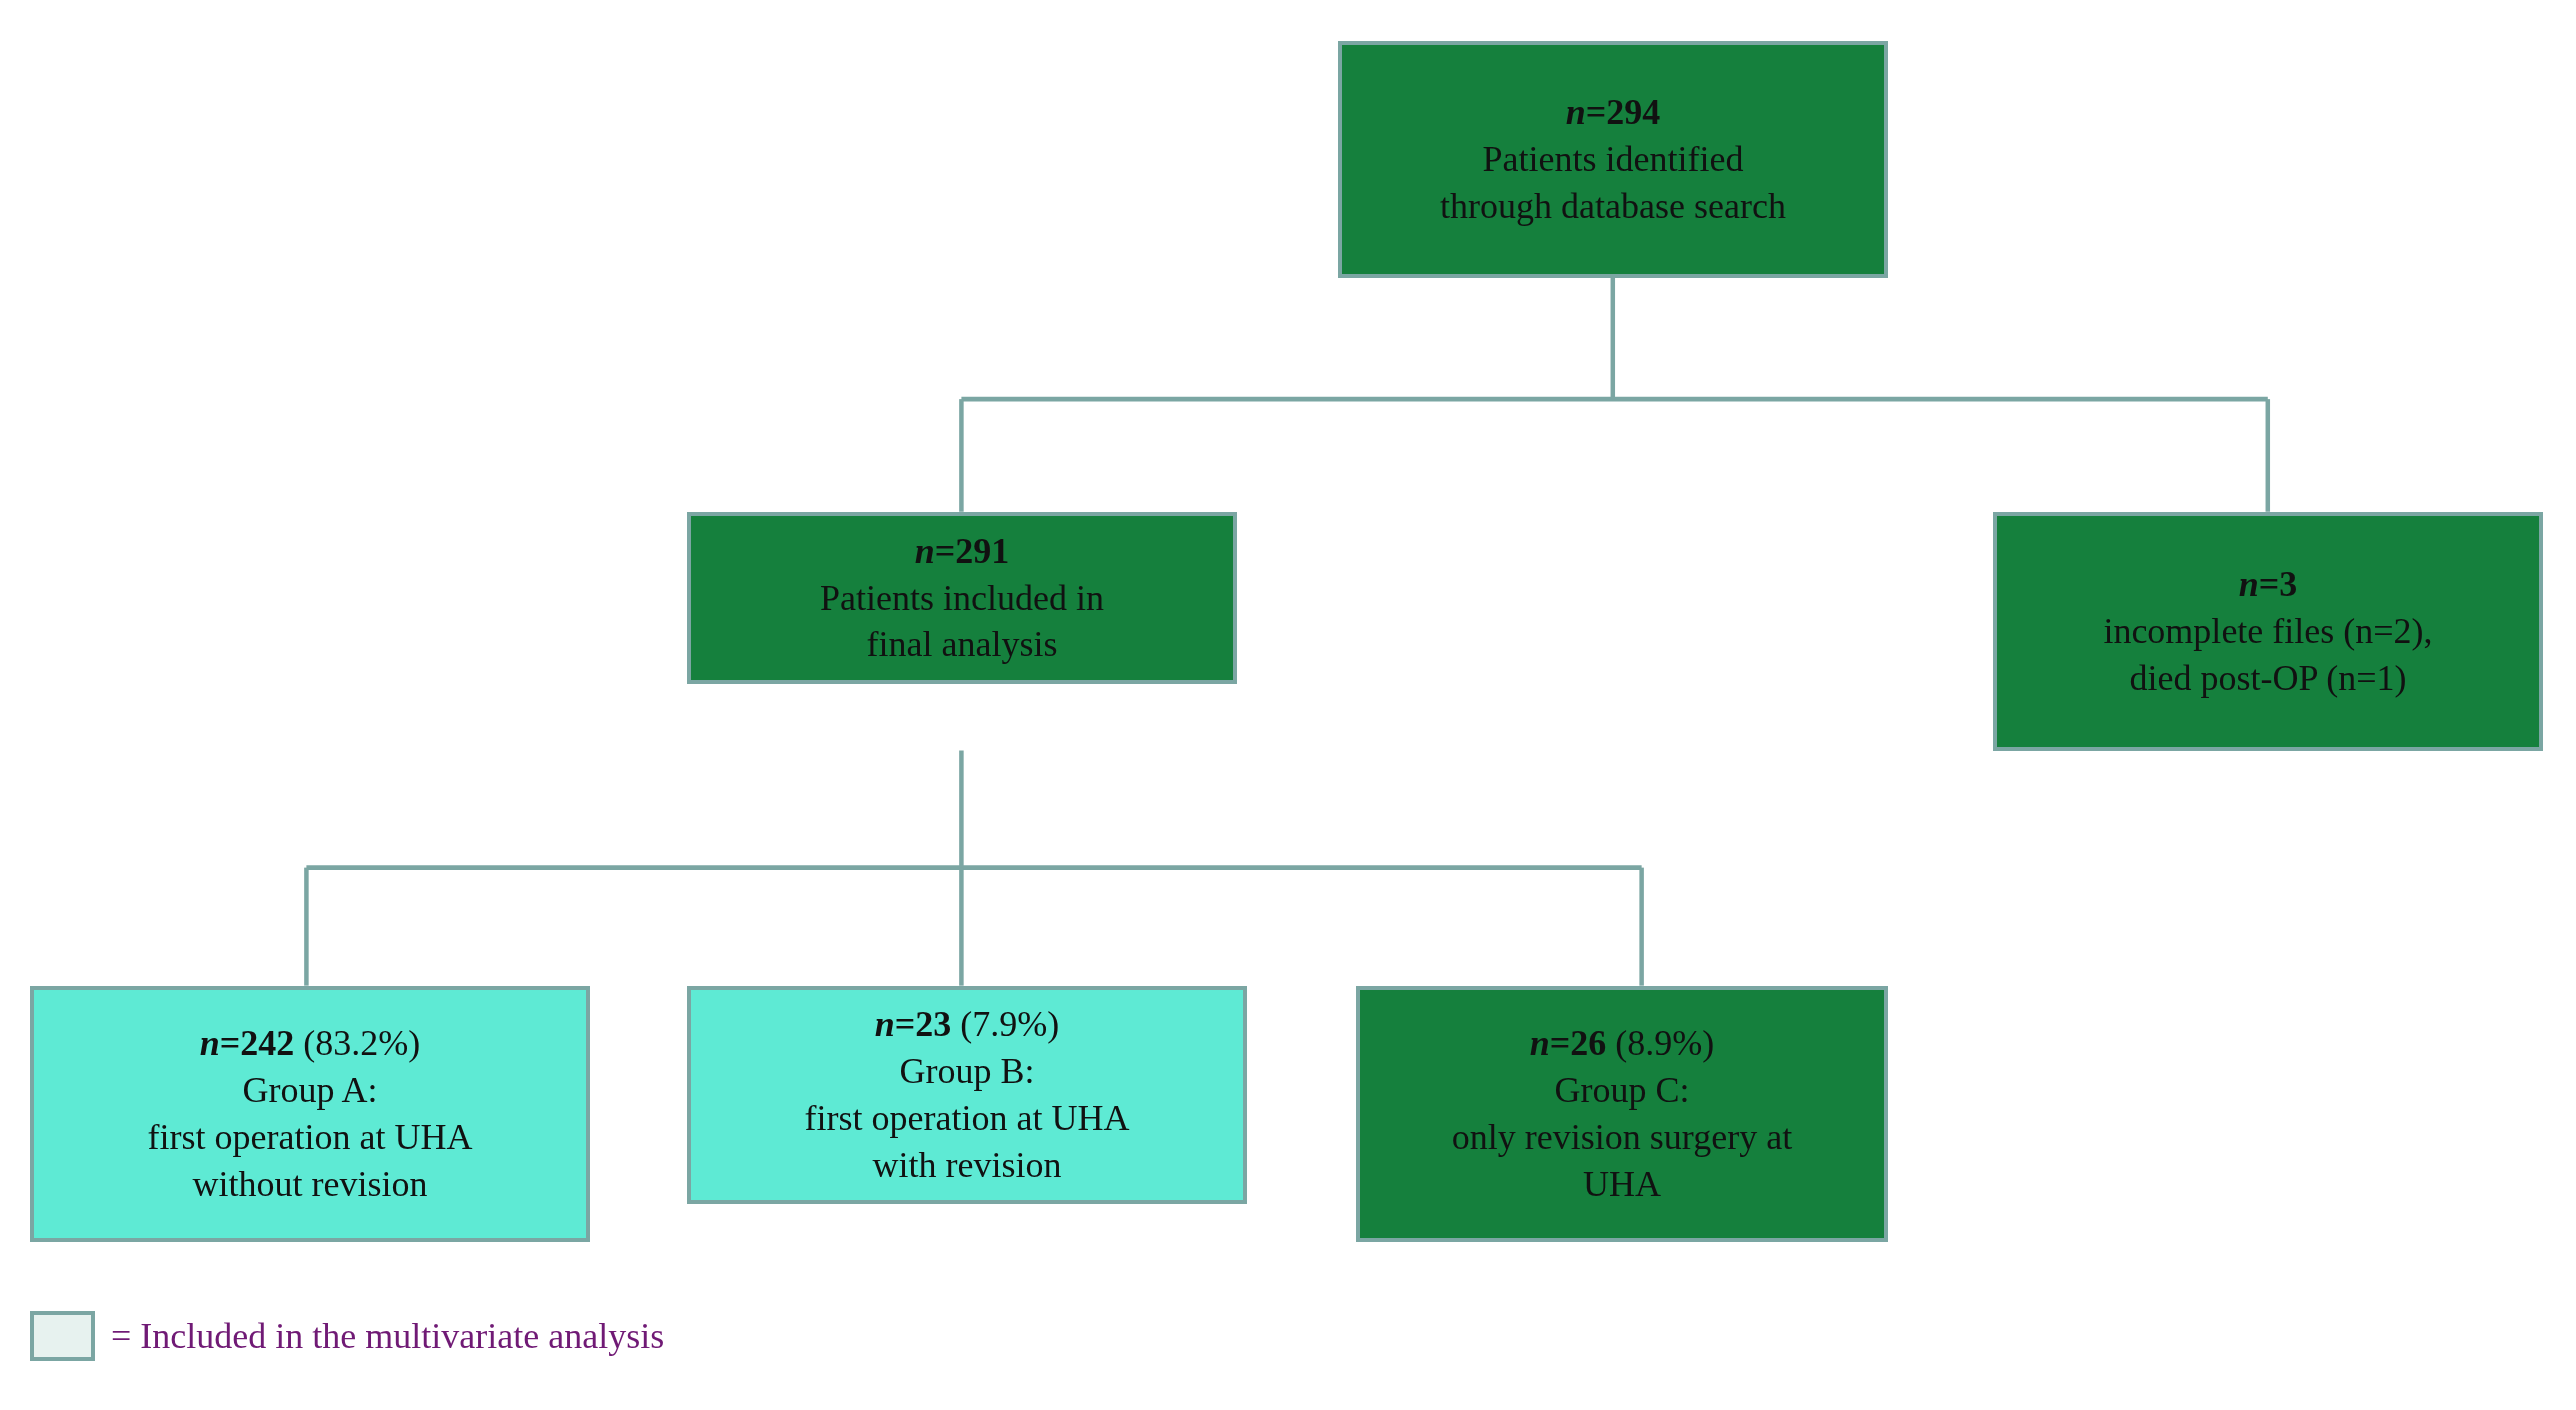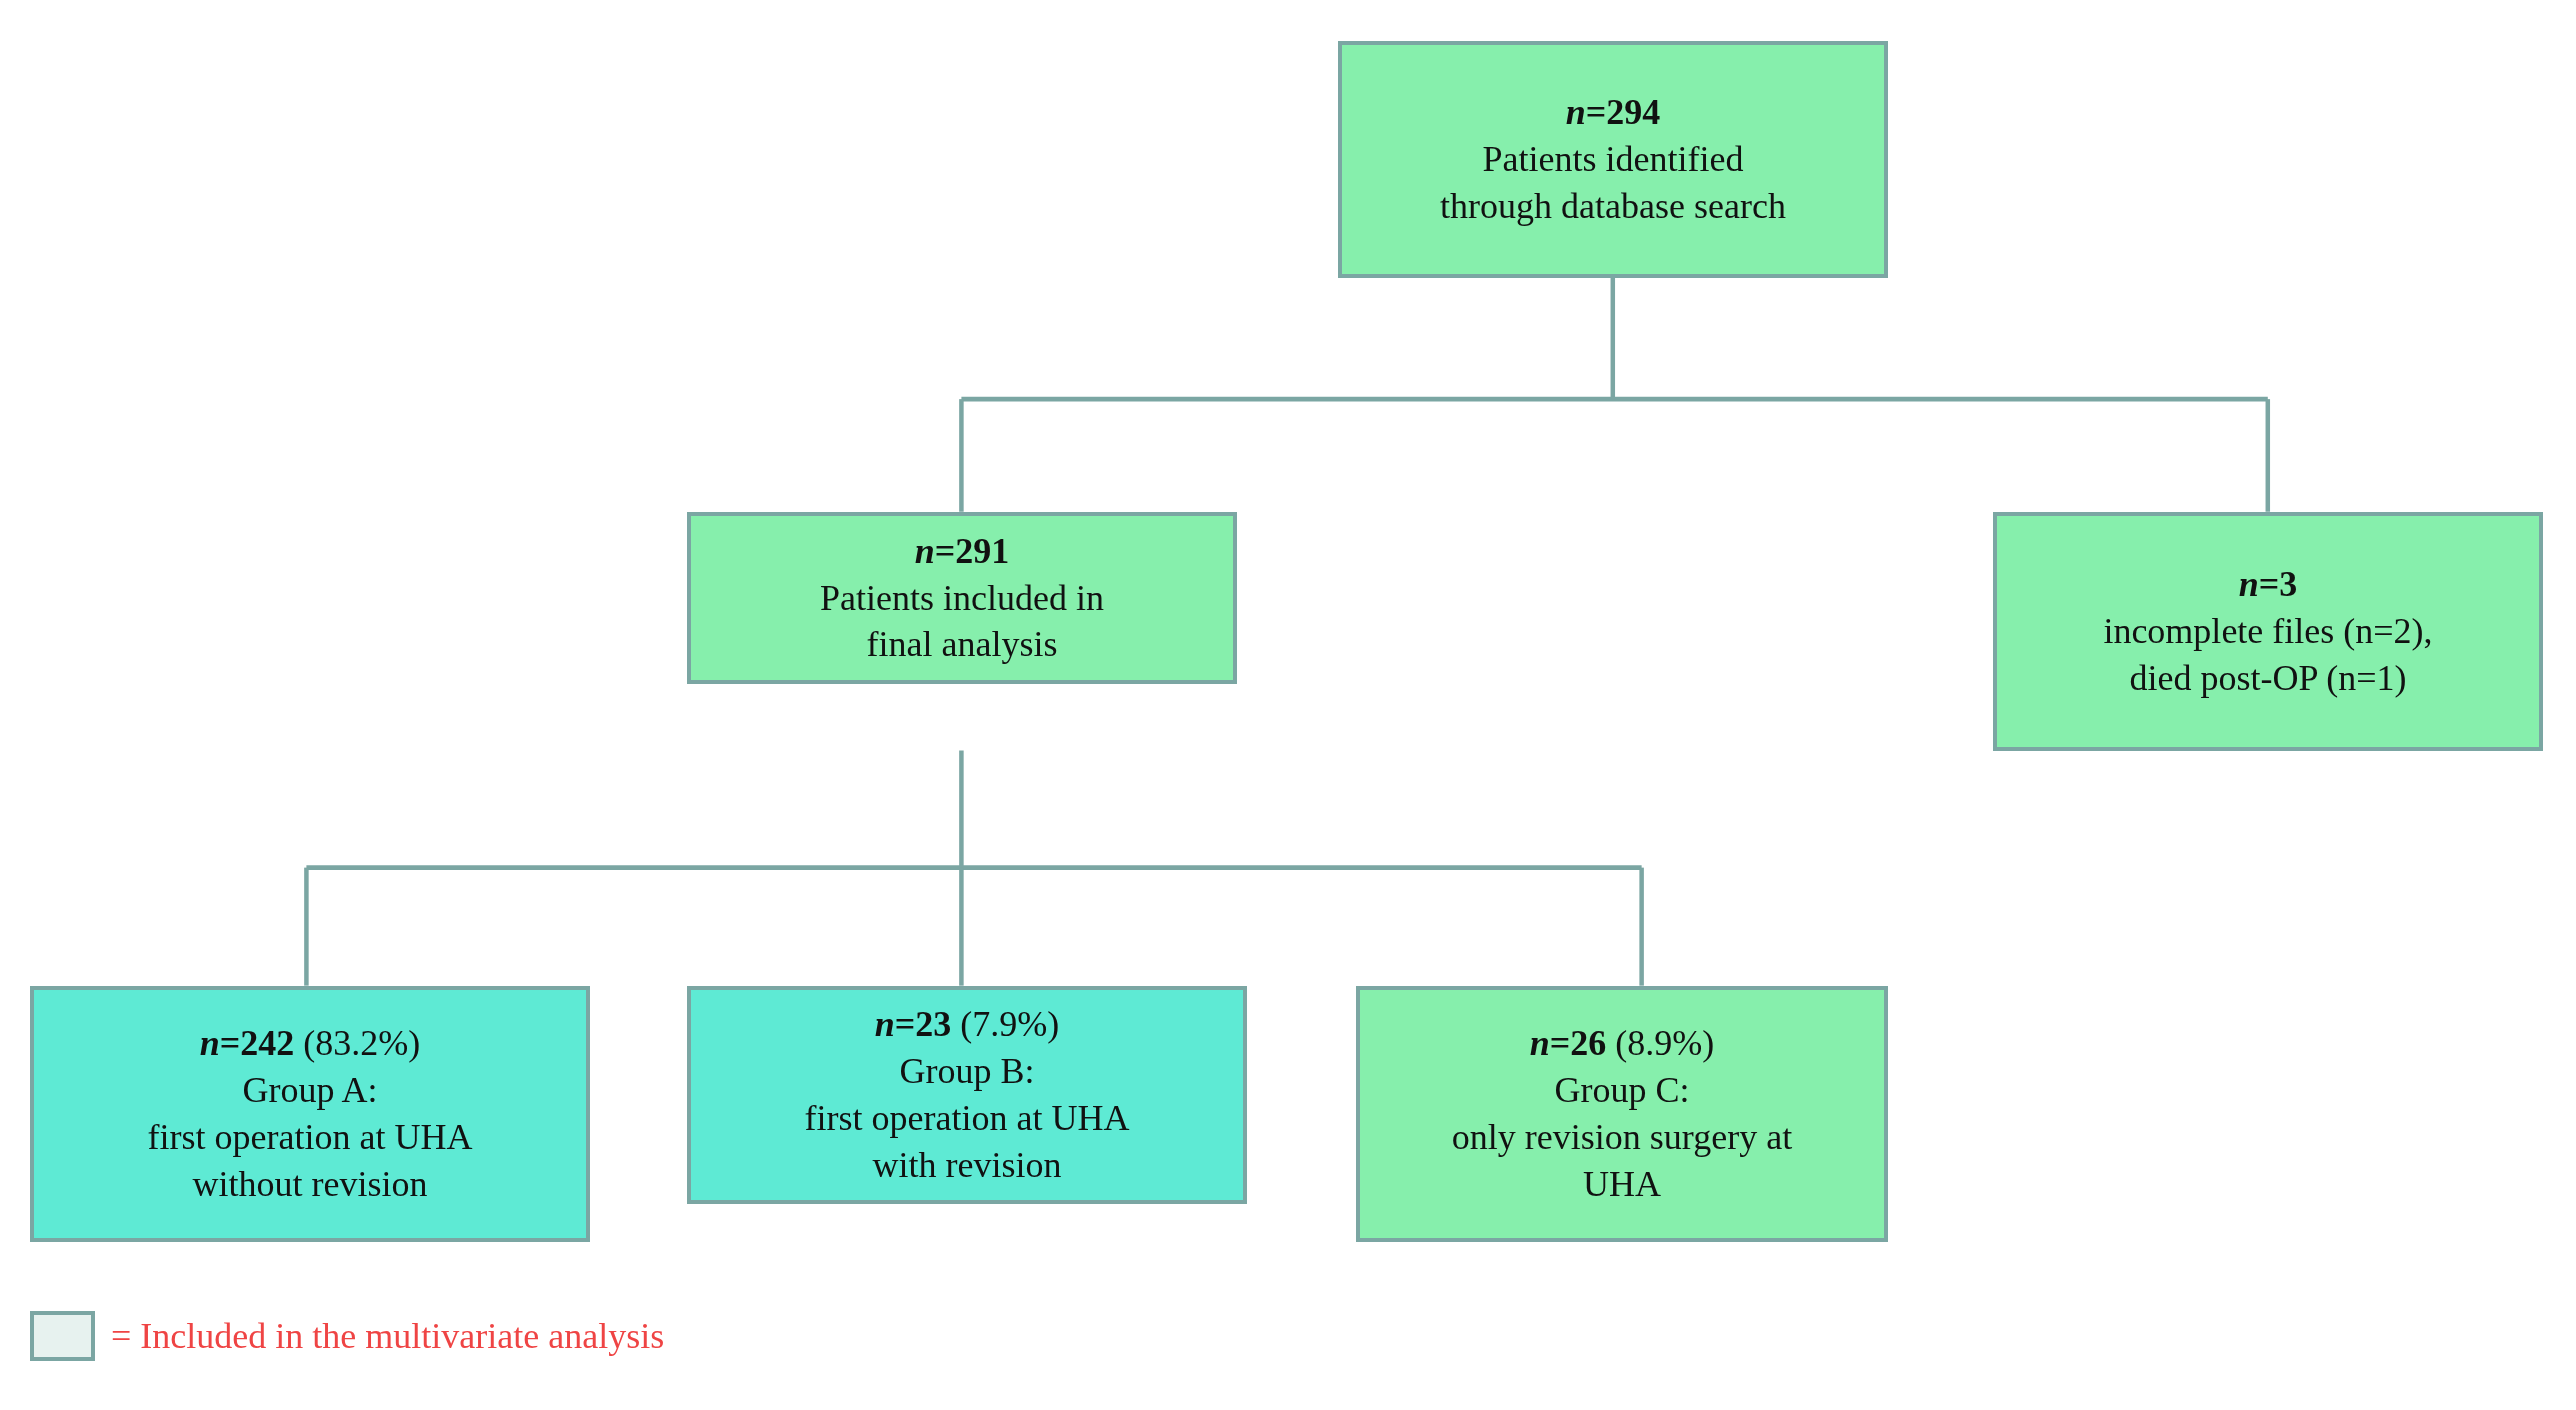--- a/index.html
+++ b/index.html
@@ -41,21 +41,21 @@
     border: 4.5px solid #7ba6a3;
     display: flex;
     flex-direction: column;
     align-items: center;
     justify-content: center;
     text-align: center;
     line-height: 1.30;
     font-size: 36px;
     padding: 5.4px 12.6px;
   }
-  .node.fill-white  { background: #86efac; }
+  .node.fill-white  { background: #15803d; }
   .node.fill-teal   { background: #5eead4; }
 
   .node .line { display: block; width: 100%; white-space: nowrap; }
 
   
   .nval { font-weight: 700; }
   .nval .ni { font-style: italic; font-weight: 700; }
   .pct { font-weight: 400; }
 
   
@@ -73,21 +73,21 @@
     height: 50px;
     box-sizing: border-box;
     border: 4.5px solid #7ba6a3;
     background: #e7f2ef;
     flex: 0 0 auto;
   }
   #legend .legend-text {
     font-size: 36px;
     line-height: 1;
     white-space: nowrap;
-    color: #ef4444;
+    color: #701a75;
   }
 </style>
 </head>
 <body>
 
 <div id="flow">
 
   <svg id="connectors" viewBox="0 0 2859 1565" width="2576" height="1410" xmlns="http://www.w3.org/2000/svg">
     <g stroke="#7ba6a3" stroke-width="5" fill="none" stroke-linecap="butt">
 

